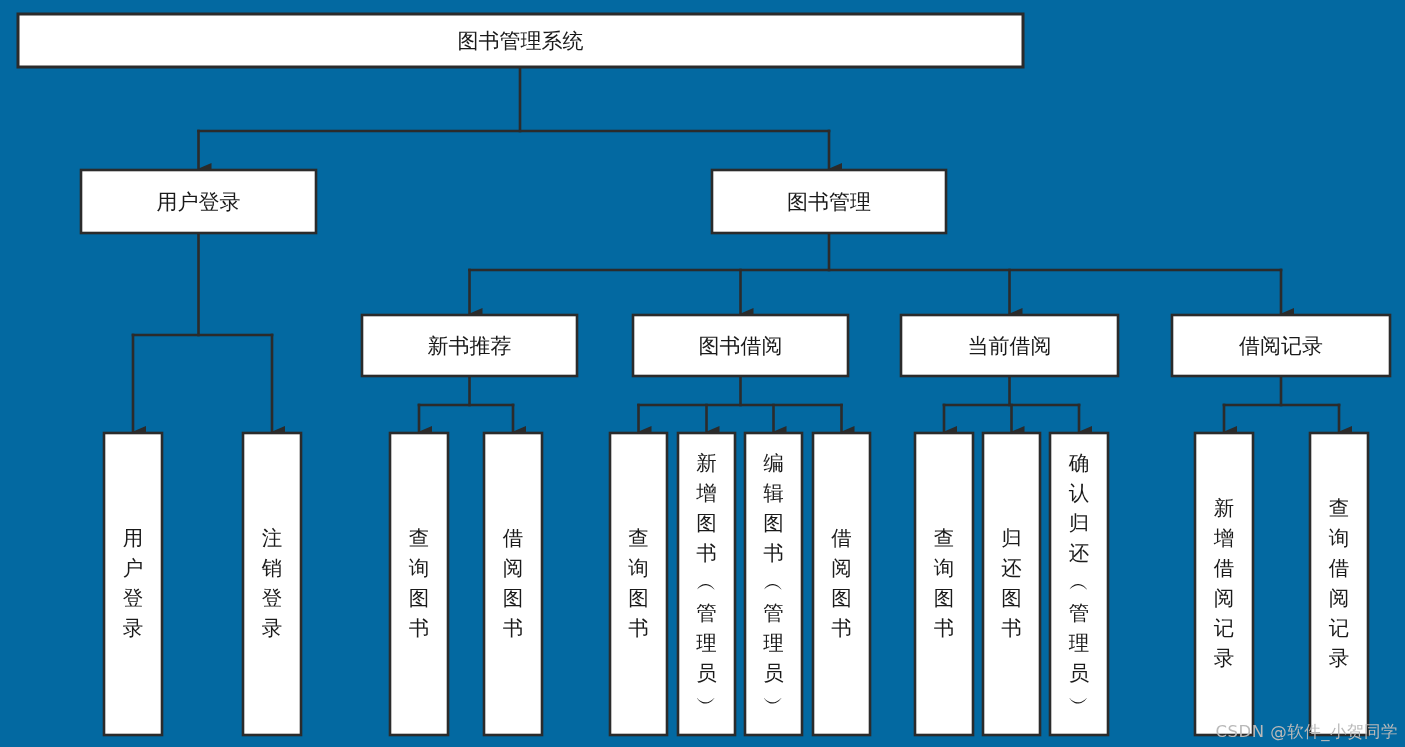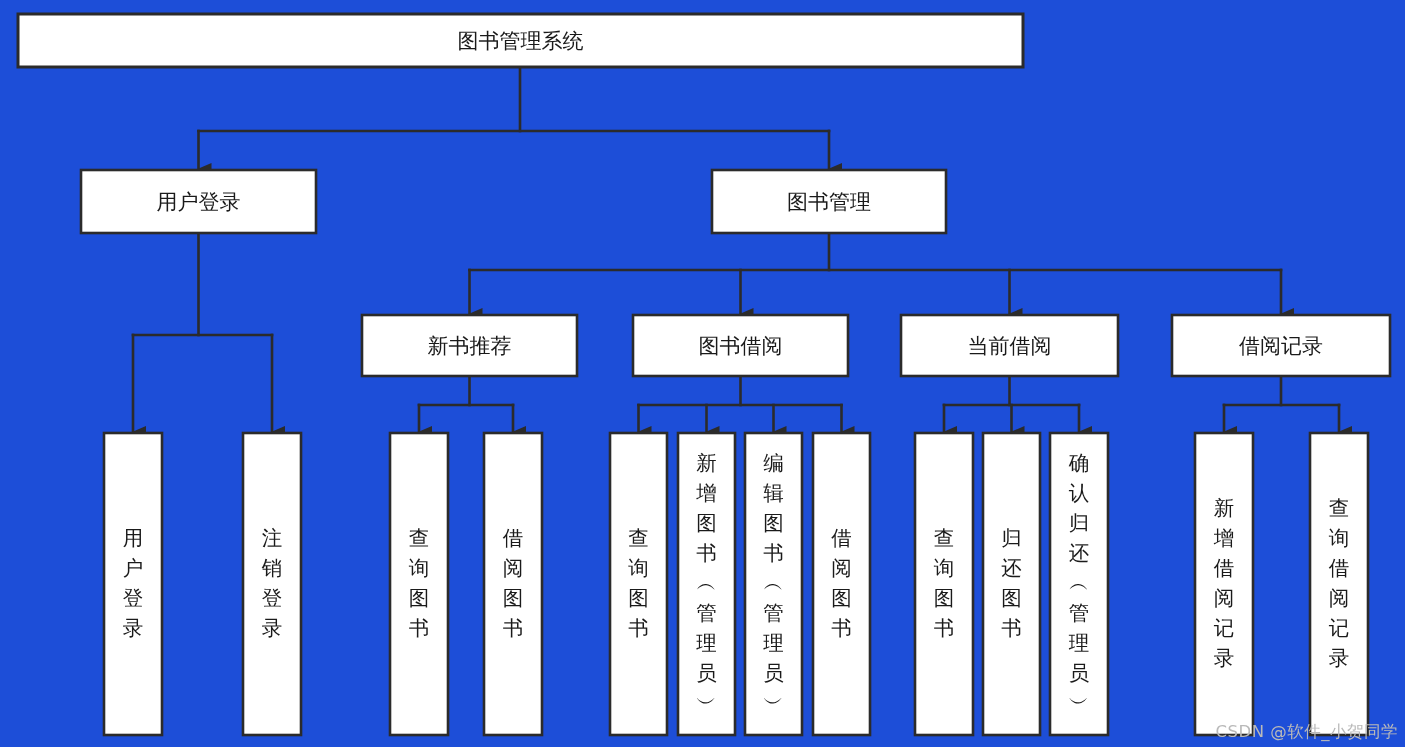--- a/index.html
+++ b/index.html
@@ -11,21 +11,21 @@
   body {
     width: 1405px;
     height: 747px;
     overflow: hidden;
     font-family: "DejaVu Sans", "Liberation Sans", sans-serif;
   }
   #diagram-root {
     position: relative;
     width: 1405px;
     height: 747px;
-    background: #1d4ed8;
+    background: #0369a1;
   }
   svg#diagram-svg {
     position: absolute;
     top: 0;
     left: 0;
     width: 1405px;
     height: 747px;
     display: block;
   }
   .node-rect {

